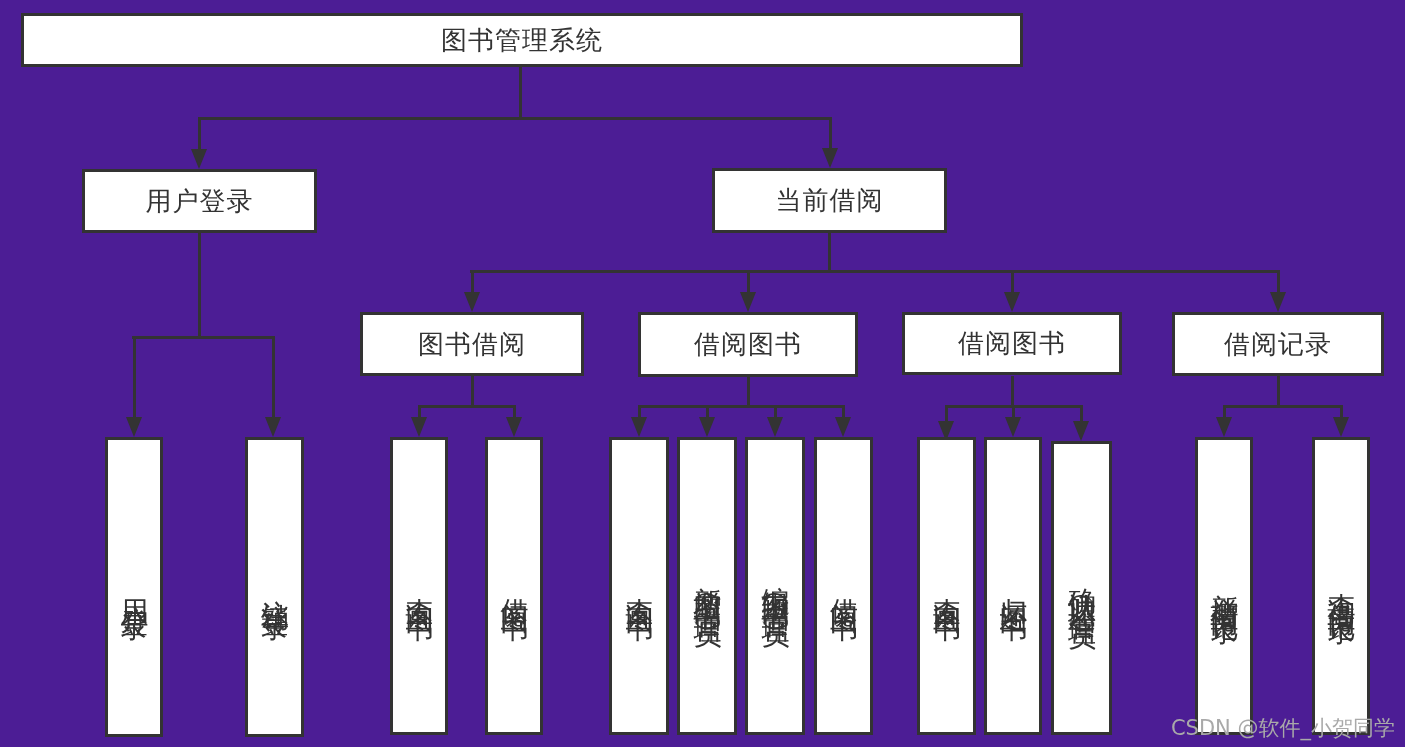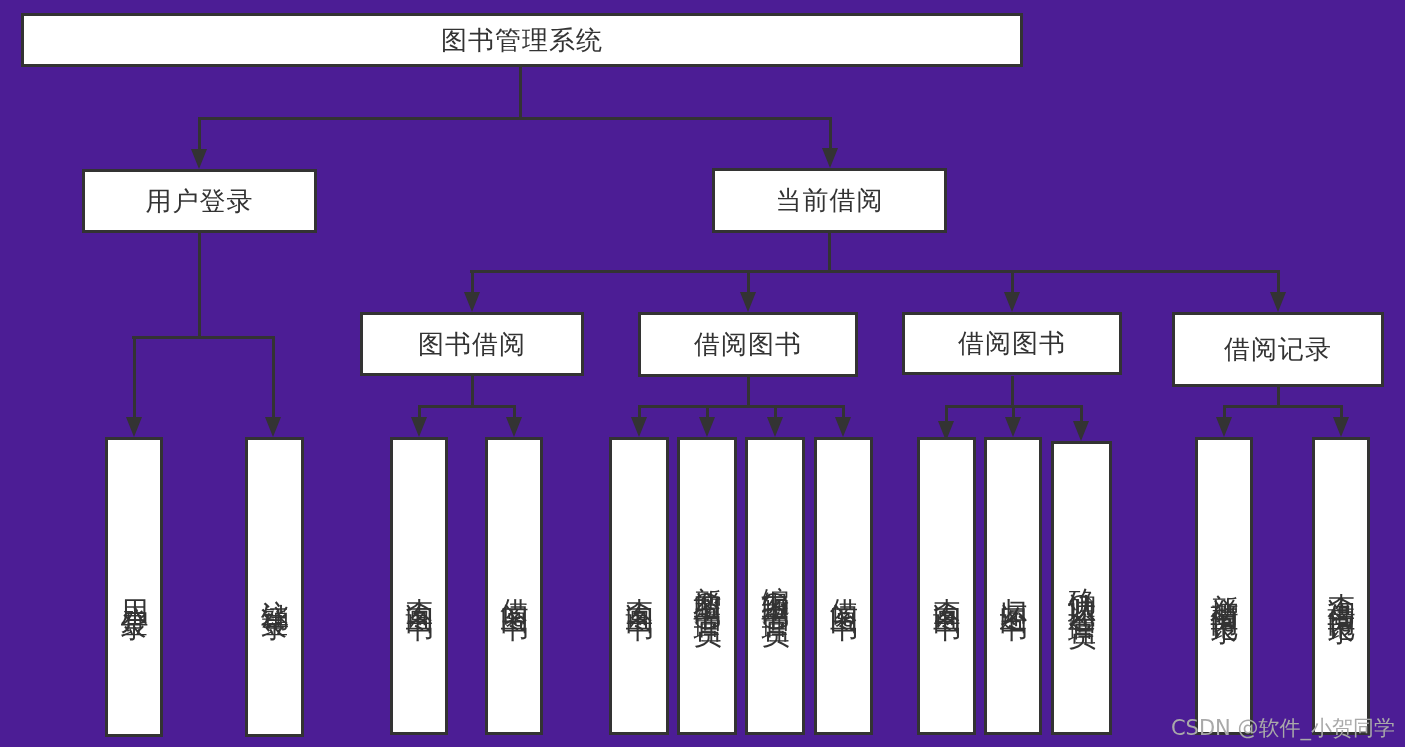--- a/index.html
+++ b/index.html
@@ -181,21 +181,21 @@
       </div>
       <div class="node h" style="left: 360px; top: 312px; width: 224px; height: 64px;">
         <span class="node-label">图书借阅</span>
       </div>
       <div class="node h" style="left: 638px; top: 312px; width: 220px; height: 65px;">
         <span class="node-label">借阅图书</span>
       </div>
       <div class="node h" style="left: 902px; top: 312px; width: 220px; height: 63px;">
         <span class="node-label">借阅图书</span>
       </div>
-      <div class="node h" style="left: 1172px; top: 312px; width: 212px; height: 75px;">
+      <div class="node h" style="left: 1172px; top: 312px; width: 212px; height: 64px;">
         <span class="node-label">借阅记录</span>
       </div>
       <div class="node v" style="left: 105px; top: 437px; width: 58px; height: 300px;">
         <span class="node-label">用户登录</span>
       </div>
       <div class="node v" style="left: 245px; top: 437px; width: 59px; height: 300px;">
         <span class="node-label">注销登录</span>
       </div>
       <div class="node v" style="left: 390px; top: 437px; width: 58px; height: 298px;">
         <span class="node-label">查询图书</span>

